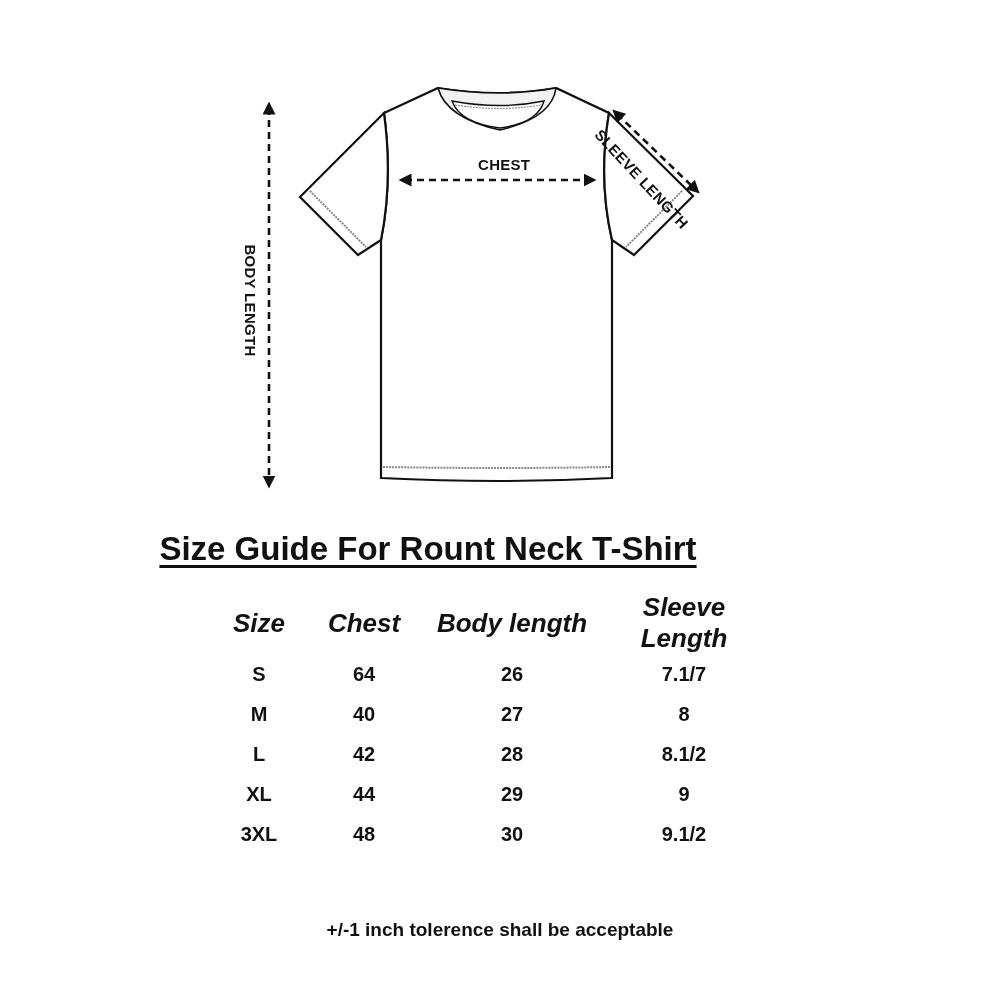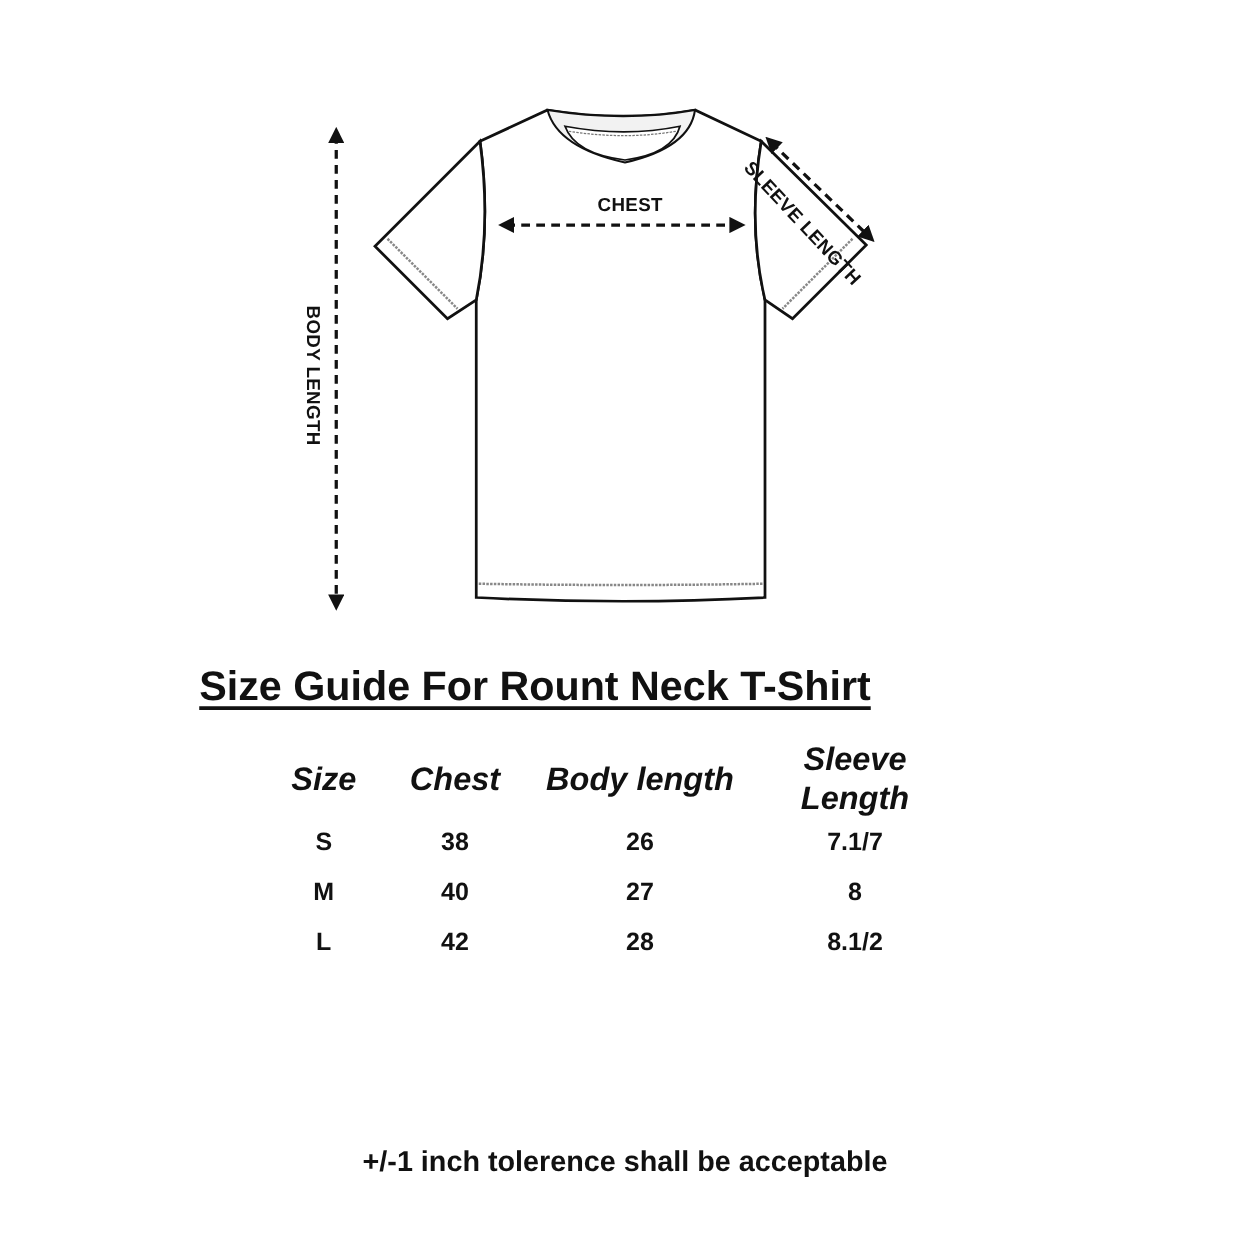--- a/index.html
+++ b/index.html
@@ -12,21 +12,21 @@
   .lbl-sleeve{left:604px;top:126px;transform:rotate(47deg);transform-origin:left top;}
   .title{position:absolute;left:0;width:856px;top:530px;text-align:center;font-weight:bold;font-size:33px;text-decoration:underline;text-decoration-thickness:3px;text-underline-offset:5px;}
   table.sizes{position:absolute;left:210px;top:592px;border-collapse:collapse;}
   table.sizes th,table.sizes td{font-weight:bold;text-align:center;padding:0;height:40px;}
   table.sizes th{font-size:26px;font-style:italic;}
   table.sizes td{font-size:20px;}
   .c0{width:98px;}
   .c1{width:112px;}
   .c2{width:184px;}
   .c3{width:160px;}
-  .notes{position:absolute;left:0;width:1000px;top:918px;text-align:center;font-weight:bold;font-size:23px;line-height:23px;}
+  .notes{position:absolute;left:0;width:1000px;top:918px;text-align:center;font-weight:bold;font-size:19px;line-height:23px;}
 </style>
 </head>
 <body>
 
 <div class="shirt-wrap">
   <svg width="1000" height="510" viewBox="0 0 1000 510">
     <defs>
       <marker id="ah" viewBox="0 0 10 10" refX="5" refY="5" markerWidth="5" markerHeight="5" orient="auto-start-reverse">
         <path d="M0,0 L10,5 L0,10 z" fill="#111"></path>
       </marker>
@@ -64,34 +64,46 @@
     <tr>
       <th class="c0">Size</th>
       <th class="c1">Chest</th>
       <th class="c2">Body length</th>
       <th class="c3">Sleeve Length</th>
     </tr>
   </thead>
   <tbody>
     <tr>
       <td>S</td>
-      <td>38</td>
+      <td>64</td>
       <td>26</td>
       <td>7.1/7</td>
     </tr>
     <tr>
       <td>M</td>
       <td>40</td>
       <td>27</td>
       <td>8</td>
     </tr>
     <tr>
       <td>L</td>
       <td>42</td>
       <td>28</td>
       <td>8.1/2</td>
     </tr>
+    <tr>
+      <td>XL</td>
+      <td>44</td>
+      <td>29</td>
+      <td>9</td>
+    </tr>
+    <tr>
+      <td>3XL</td>
+      <td>48</td>
+      <td>30</td>
+      <td>9.1/2</td>
+    </tr>
   </tbody>
 </table>
 
 <div class="notes">
   <div>+/-1 inch tolerence shall be acceptable</div>
 </div>
 
 </body></html>

